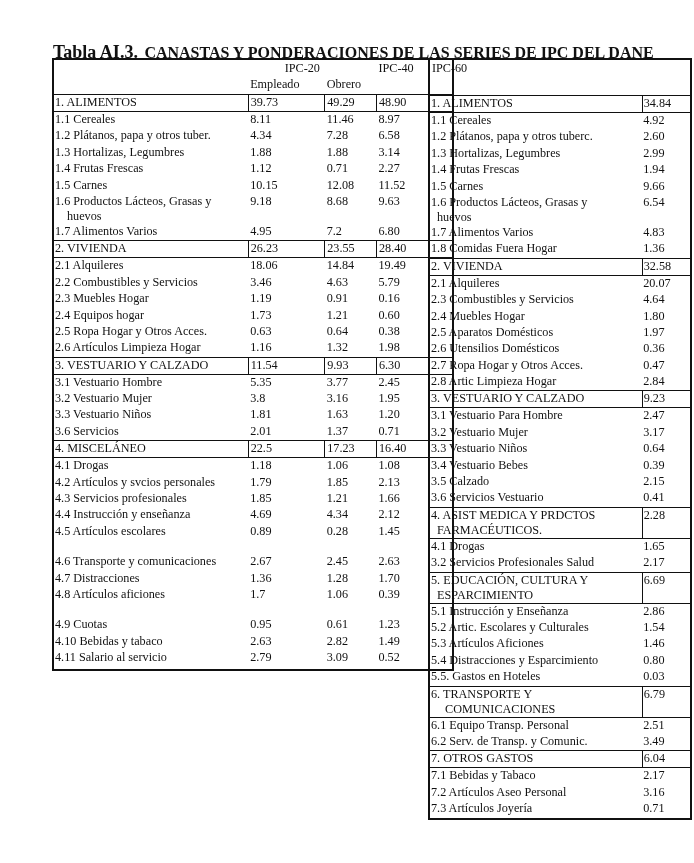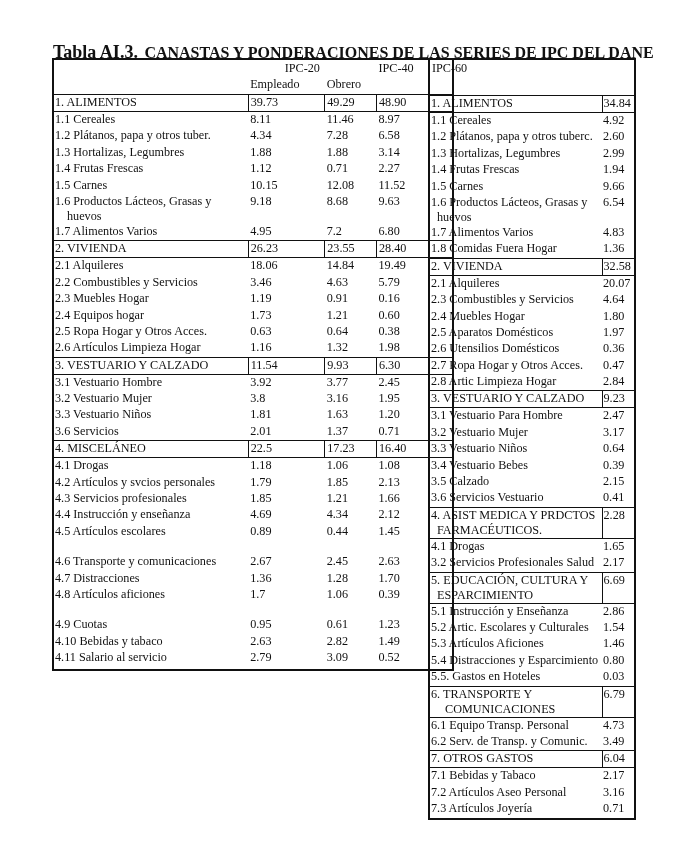--- a/index.html
+++ b/index.html
@@ -29,21 +29,21 @@
     #left-table tr.hdr2 td { height: 17px; }
     #left-table tr.cat td { border-top: 1px solid #111; border-bottom: 1px solid #111; height: 16px; }
     #left-table tr.cat td.num { border-left: 1px solid #111; margin-top: 8px; }
     #left-table tr.item td { height: 16.4px; }
     #left-table tr.item td.wrap { white-space: normal; }
     #left-table tr.spacer td { height: 14px; }
     #left-table tr.last td { padding-bottom: 2px; margin-left: 9px; }
     .indent2 { display: block; padding-left: 12px; }
 
     
-    #right-table { left: 428px; top: 58px; width: 208px; border: 2px solid #111; }
+    #right-table { left: 428px; top: 58px; width: 264px; border: 2px solid #111; }
     #right-table col.c0 { width: 192px; }
     #right-table col.c1 { width: 44px; }
     #right-table td.lbl { padding-left: 1px; }
     #right-table td.num { padding-left: 1px; }
     #right-table tr.hdr td { height: 34px; padding-top: 1px; }
     #right-table tr.cat td { border-top: 1px solid #111; border-bottom: 1px solid #111; height: 16px; }
     #right-table tr.cat td.num { border-left: 1px solid #111; }
     #right-table tr.item td { height: 16.4px; }
     #right-table td.wrap { white-space: normal; }
   </style>
@@ -167,21 +167,21 @@
         <td class="num">1.98</td>
       </tr>
       <tr class="cat">
         <td class="lbl"><span>3. VESTUARIO Y CALZADO</span></td>
         <td class="num">11.54</td>
         <td class="num">9.93</td>
         <td class="num">6.30</td>
       </tr>
       <tr class="item">
         <td class="lbl"><span>3.1 Vestuario Hombre</span></td>
-        <td class="num">3.92</td>
+        <td class="num">5.35</td>
         <td class="num">3.77</td>
         <td class="num">2.45</td>
       </tr>
       <tr class="item">
         <td class="lbl"><span>3.2 Vestuario Mujer</span></td>
         <td class="num">3.8</td>
         <td class="num">3.16</td>
         <td class="num">1.95</td>
       </tr>
       <tr class="item">
@@ -222,21 +222,21 @@
       </tr>
       <tr class="item">
         <td class="lbl"><span>4.4 Instrucción y enseñanza</span></td>
         <td class="num">4.69</td>
         <td class="num">4.34</td>
         <td class="num">2.12</td>
       </tr>
       <tr class="item">
         <td class="lbl"><span>4.5 Artículos escolares</span></td>
         <td class="num">0.89</td>
-        <td class="num">0.44</td>
+        <td class="num">0.28</td>
         <td class="num">1.45</td>
       </tr>
       <tr class="spacer">
         <td colspan="4"></td>
       </tr>
       <tr class="item">
         <td class="lbl"><span>4.6 Transporte y comunicaciones</span></td>
         <td class="num">2.67</td>
         <td class="num">2.45</td>
         <td class="num">2.63</td>
@@ -420,21 +420,21 @@
       <tr class="item">
         <td class="lbl"><span>5.5. Gastos en Hoteles</span></td>
         <td class="num">0.03</td>
       </tr>
       <tr class="cat">
         <td class="lbl wrap"><span>6.  TRANSPORTE Y</span><span class="indent2" style="padding-left:14px">COMUNICACIONES</span></td>
         <td class="num">6.79</td>
       </tr>
       <tr class="item">
         <td class="lbl"><span>6.1 Equipo Transp. Personal</span></td>
-        <td class="num">4.73</td>
+        <td class="num">2.51</td>
       </tr>
       <tr class="item">
         <td class="lbl"><span>6.2 Serv. de Transp. y Comunic.</span></td>
         <td class="num">3.49</td>
       </tr>
       <tr class="cat">
         <td class="lbl"><span>7. OTROS GASTOS</span></td>
         <td class="num">6.04</td>
       </tr>
       <tr class="item">

